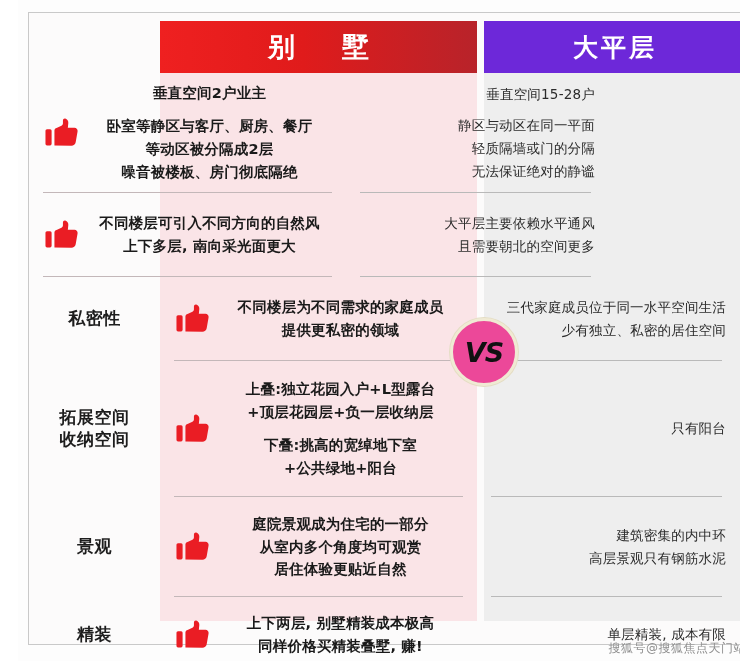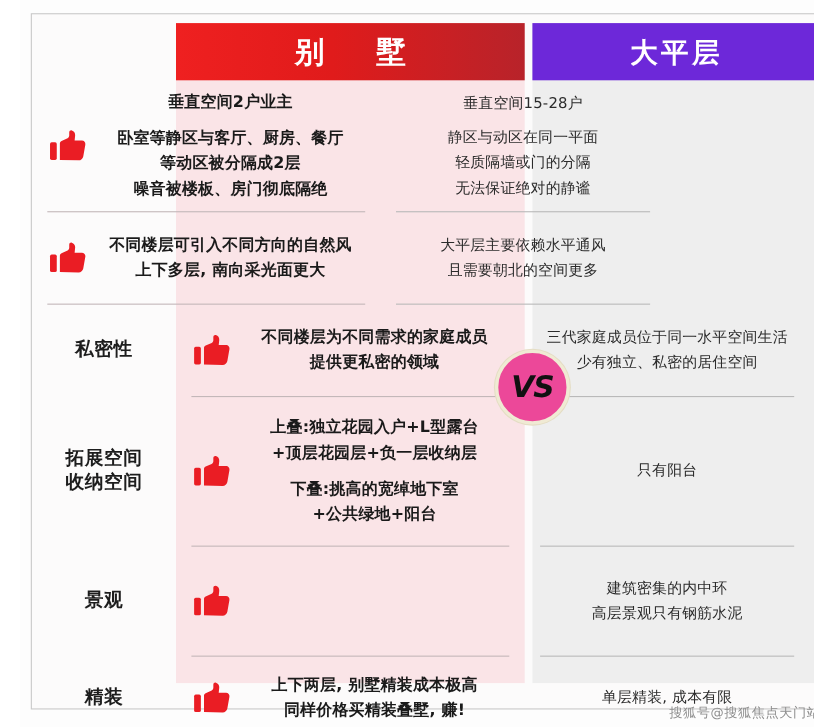--- a/index.html
+++ b/index.html
@@ -150,21 +150,21 @@
 
   
   .cell-flat {
     width: 259px;
     flex: 0 0 259px;
     padding: 0 10px;
     justify-content: center;
   }
   .flat-text {
     width: 100%;
-    text-align: center;
+    text-align: right;
     color: #2b2b2b;
     font-size: 13.5px;
     font-weight: 400;
     line-height: 1.72;
     letter-spacing: 0.2px;
   }
   .flat-text .para + .para { margin-top: 8px; }
 
   
   .cell-villa::after,
@@ -326,20 +326,23 @@
           <div>
             <div>景观</div>
           </div>
         </div>
         <div class="cell cell-villa">
           <div class="villa-inner">
             <span class="thumb"><svg viewBox="0 0 36 32" xmlns="http://www.w3.org/2000/svg" aria-hidden="true">
                 <rect x="0.5" y="12" width="6.5" height="17" rx="1.6" fill="#ea1d24"></rect>
                 <path d="M10 29 L10 13.2 C10 12.1 10.6 11.2 11.6 10.8 L17.4 8.2 C18.4 7.7 19 6.7 19 5.6 L19 2.6 C19 1.2 20.2 0.2 21.5 0.6 C23.6 1.2 24.9 3.2 24.7 5.4 L24.2 10.3 L31.2 10.3 C33.3 10.3 34.9 12.2 34.5 14.3 L32.5 25.6 C32.1 27.8 30.2 29.4 28 29.4 Z" fill="#ea1d24"></path>
               </svg></span>
+            <div class="villa-text">
+              <div class="para">庭院景观成为住宅的一部分<br>从室内多个角度均可观赏<br>居住体验更贴近自然</div>
+            </div>
           </div>
         </div>
         <div class="cell cell-flat">
           <div class="flat-text">
             <div class="para">建筑密集的内中环<br>高层景观只有钢筋水泥</div>
           </div>
         </div>
       </div>
       <div class="row" style="height: 76px;">
         <div class="cell cell-label">

